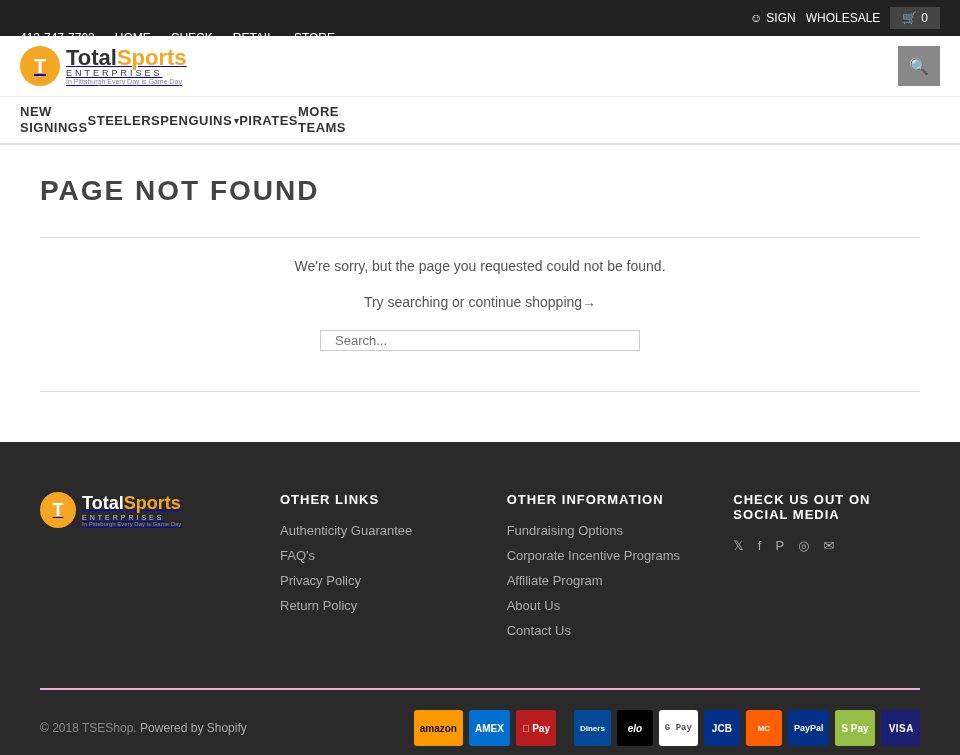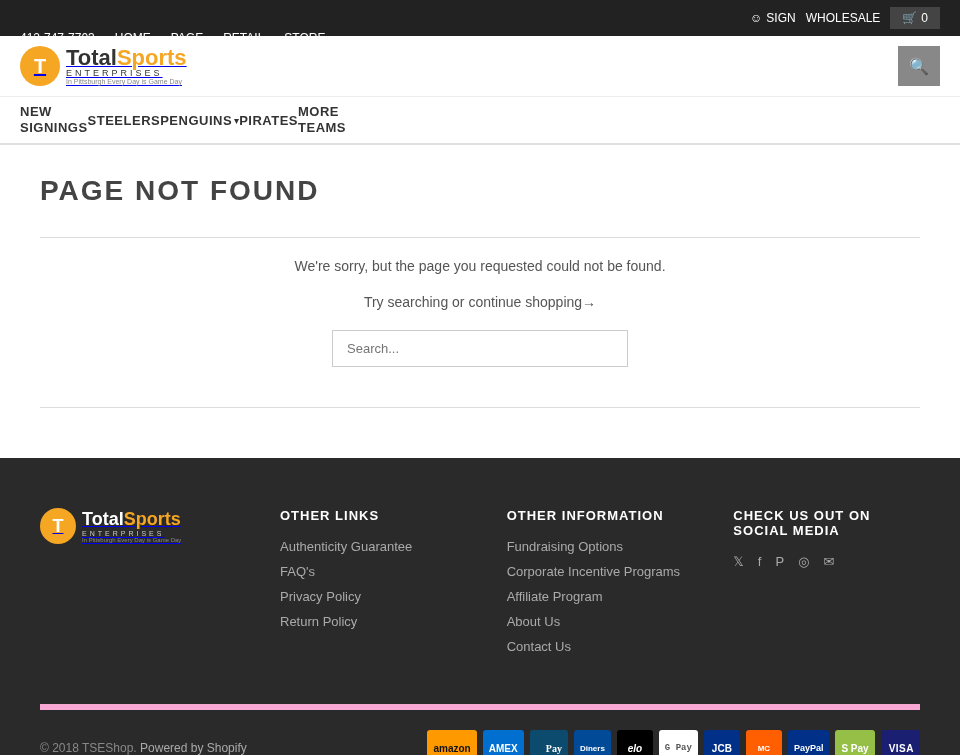--- a/index.html
+++ b/index.html
@@ -91,22 +91,22 @@
       color: #444;
       letter-spacing: 2px;
       text-transform: uppercase;
       margin-bottom: 30px;
     }
     .divider { border: none; border-top: 1px solid #ddd; margin-bottom: 20px; }
     .error-message { text-align: center; color: #555; margin-bottom: 20px; font-size: 14px; }
     .continue-link { color: #555; text-decoration: none; }
     .search-container { text-align: center; margin-bottom: 20px; }
     .search-container input {
-      width: 296px;
-      padding: 10px 14px;
+      width: 320px;
+      padding: 2px 14px;
       border: 1px solid #ccc;
       font-size: 13px;
       outline: none;
       color: #999;
     }
 
     
     .footer {
       background: #2a2a2a;
       color: #ccc;
@@ -136,21 +136,21 @@
     }
     .social-icons { display: flex; gap: 14px; margin-top: 10px; }
     .social-icon {
       color: #aaa;
       font-size: 18px;
       text-decoration: none;
       cursor: pointer;
     }
 
     .footer-bottom {
-      border-top: 6px solid #f9a8d4;
+      border-top: 2px solid #f9a8d4;
       padding-top: 20px;
       display: flex;
       align-items: center;
       justify-content: space-between;
     }
     .footer-copyright { color: #888; font-size: 12px; }
     .footer-copyright a { color: #aaa; text-decoration: none; }
     .payment-icons { display: flex; gap: 6px; align-items: center; }
     .payment-icon {
       background: #fff;
@@ -160,21 +160,21 @@
       color: #333;
       font-weight: bold;
       height: 36px;
       display: flex;
       align-items: center;
       justify-content: center;
       min-width: 36px;
     }
     .payment-icon.amazon { background: #f90; color: #111; }
     .payment-icon.amex { background: #006fcf; color: #fff; }
-    .payment-icon.apple { background: #0c4a6e; color: #fff; font-family: Liberation Serif, serif; }
+    .payment-icon.apple { background: #b91c1c; color: #fff; }
     .payment-icon.diners { background: #004a97; color: #fff; }
     .payment-icon.elo { background: #000; color: #fff; font-style: italic; }
     .payment-icon.google { background: #fff; color: #333; font-family: Liberation Mono, monospace; }
     .payment-icon.jcb { background: #003087; color: #fff; }
     .payment-icon.paypal { background: #003087; color: #fff; }
     .payment-icon.shopify { background: #96bf48; color: #fff; }
     .payment-icon.visa { background: #1a1f71; color: #fff; letter-spacing: 0.5px; padding-left: 8px; }
     .logo-text-block {
       font-family: Arial, sans-serif;
       line-height: 1;
@@ -185,21 +185,21 @@
     .logo-tagline { font-size: 7px; color: #888; }
     .logo-ball { width: 40px; height: 40px; background: #f5a623; border-radius: 50%; margin-right: 6px; display: flex; align-items: center; justify-content: center; color: #fff; font-size: 20px; font-weight: bold; }
   </style>
 </head>
 <body>
 
 <div class="top-bar">
   <div class="top-bar-left">
     <a href="#">412-747-7703</a>
     <a href="#">HOME</a>
-    <a href="#">PAGE</a>
+    <a href="#">CHECK</a>
     <a href="#">RETAIL</a>
     <a href="#">STORE</a>
   </div>
   <div class="top-bar-right">
     <a href="#">
       <span>☺</span>
       <span>SIGN</span>
     </a>
     <a href="#">WHOLESALE</a>
     <button class="cart-btn">
@@ -302,21 +302,21 @@
 
   <div class="footer-bottom">
     <div class="footer-copyright">
       <span>© 2018 TSEShop.</span>
       <a href="#">Powered by Shopify</a>
     </div>
     <div class="payment-icons">
       <div class="payment-icon amazon">amazon</div>
       <div class="payment-icon amex">AMEX</div>
       <div class="payment-icon apple"> Pay</div>
-      <div class="payment-icon diners" style="font-size:8px;">Diners</div>
+      <div class="payment-icon diners" style="font-size:8px;margin-left:12px;">Diners</div>
       <div class="payment-icon elo" style="background:#000;color:#fff;">elo</div>
       <div class="payment-icon google" style="font-size:9px;color:#555;">G Pay</div>
       <div class="payment-icon jcb">JCB</div>
       <div class="payment-icon" style="background:#ff5f00;color:#fff;font-size:8px;">MC</div>
       <div class="payment-icon paypal" style="font-size:9px;">PayPal</div>
       <div class="payment-icon shopify" style="font-size:10px;">S Pay</div>
       <div class="payment-icon visa">VISA</div>
     </div>
   </div>
 </footer>

